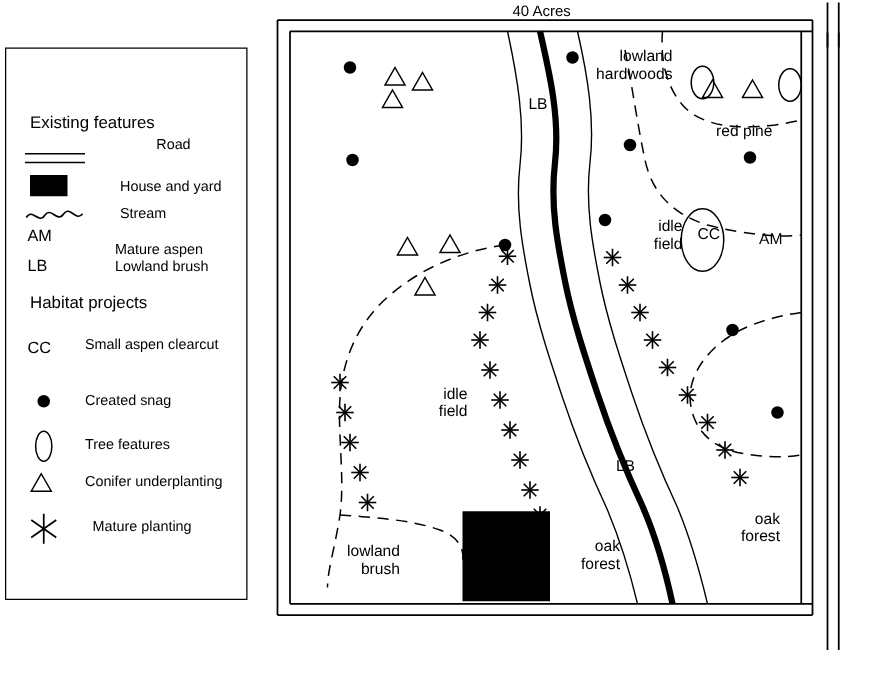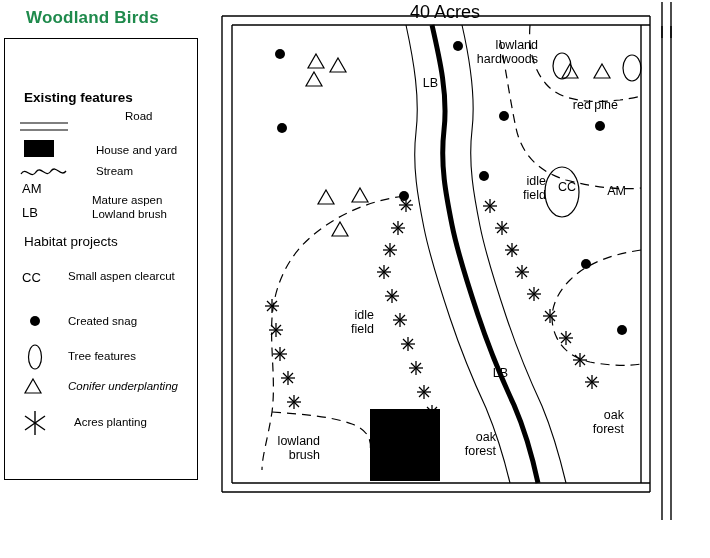--- a/index.html
+++ b/index.html
@@ -26,21 +26,21 @@
     top: 8px;
     font-size: 17px;
     font-weight: bold;
     color: #1f8a4c;
     letter-spacing: 0.2px;
   }
   .acres {
     position: absolute;
     left: 410px;
     top: 2px;
-    font-size: 18px;
+    font-size: 12px;
     color: #000;
   }
   .legend-box {
     position: absolute;
     left: 4px;
     top: 38px;
     width: 192px;
     height: 440px;
     border: 1px solid #000;
     background: #fff;
@@ -67,26 +67,25 @@
     text-align: right;
   }
   svg { display: block; }
   .sym-svg { position: absolute; }
 </style>
 </head>
 <body>
 
 <div id="root">
 
-  <div class="title">Woodland Birds</div>
   <div class="acres">40 Acres</div>
 
   <div class="legend-box"></div>
 
-  <div class="legend-head" style="left:24px; top:90px;font-weight:bold;">Existing features</div>
+  <div class="legend-head" style="left:24px; top:90px;">Existing features</div>
 
   <svg class="sym-svg" style="left:18px; top:118px;" width="54" height="18">
     <line x1="2" y1="5" x2="50" y2="5" stroke="#000" stroke-width="1.2"></line>
     <line x1="2" y1="12" x2="50" y2="12" stroke="#000" stroke-width="1.2"></line>
   </svg>
   <div class="legend-label" style="left:96px; top:110px;padding-left:29px;">Road</div>
 
   <div class="legend-sym" style="left:24px; top:140px; width:30px; height:17px; background:#000;"></div>
   <div class="legend-label" style="left:96px; top:144px;text-align:center;">House and yard</div>
 
@@ -110,30 +109,30 @@
   <div class="legend-label" style="left:68px; top:315px;">Created snag</div>
 
   <svg class="sym-svg" style="left:24px; top:342px;" width="24" height="30">
     <ellipse cx="11" cy="15" rx="6.5" ry="12" fill="none" stroke="#000" stroke-width="1.2"></ellipse>
   </svg>
   <div class="legend-label" style="left:68px; top:350px;">Tree features</div>
 
   <svg class="sym-svg" style="left:22px; top:376px;" width="24" height="20">
     <polygon points="11,3 19,17 3,17" fill="none" stroke="#000" stroke-width="1.2"></polygon>
   </svg>
-  <div class="legend-label" style="left:68px; top:380px;font-style:italic;">Conifer underplanting</div>
+  <div class="legend-label" style="left:68px; top:380px;">Conifer underplanting</div>
 
   <svg class="sym-svg" style="left:20px; top:408px;" width="30" height="30">
     <g stroke="#000" stroke-width="1.4">
       <line x1="15" y1="3" x2="15" y2="27"></line>
       <line x1="5" y1="8" x2="25" y2="22"></line>
       <line x1="25" y1="8" x2="5" y2="22"></line>
     </g>
   </svg>
-  <div class="legend-label" style="left:74px; top:416px;">Acres planting</div>
+  <div class="legend-label" style="left:74px; top:416px;">Mature planting</div>
 
   <svg style="position:absolute; left:0; top:0;" width="710" height="558">
 
     <g stroke="#000" stroke-width="1.4" fill="none">
 
       <line x1="222" y1="16" x2="650" y2="16"></line>
       <line x1="232" y1="25" x2="650" y2="25"></line>
 
       <line x1="662" y1="2" x2="662" y2="38"></line>
       <line x1="671" y1="2" x2="671" y2="38"></line>

